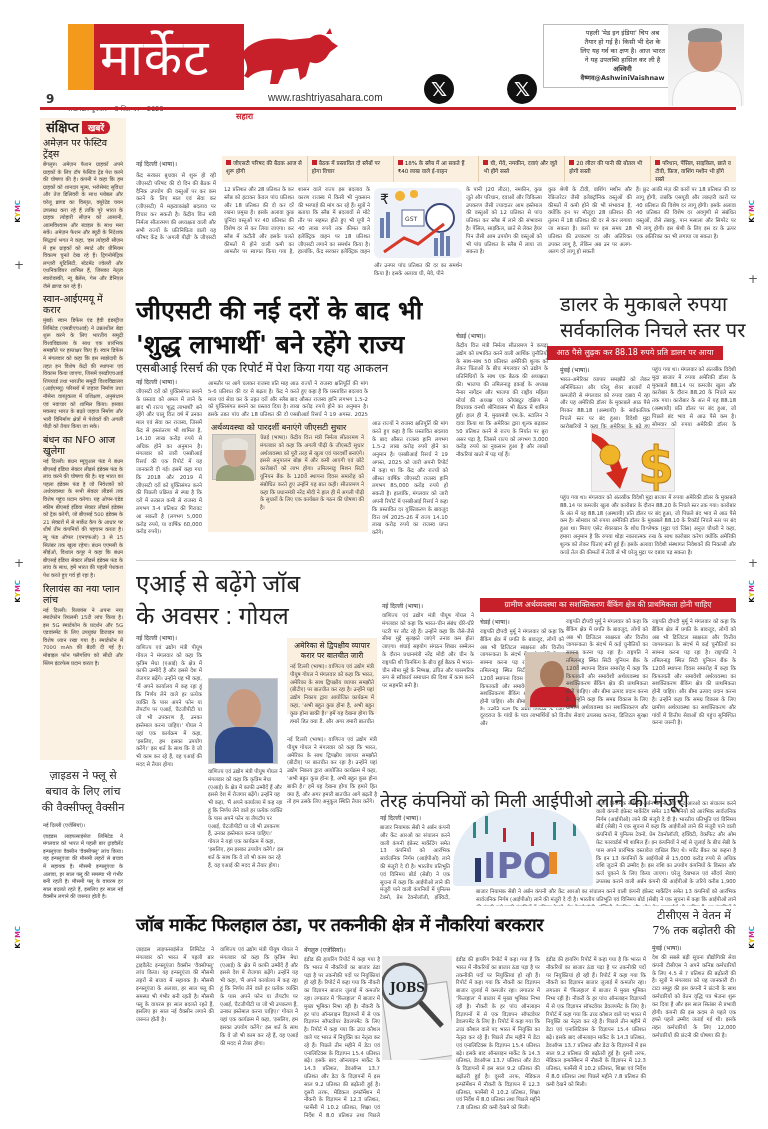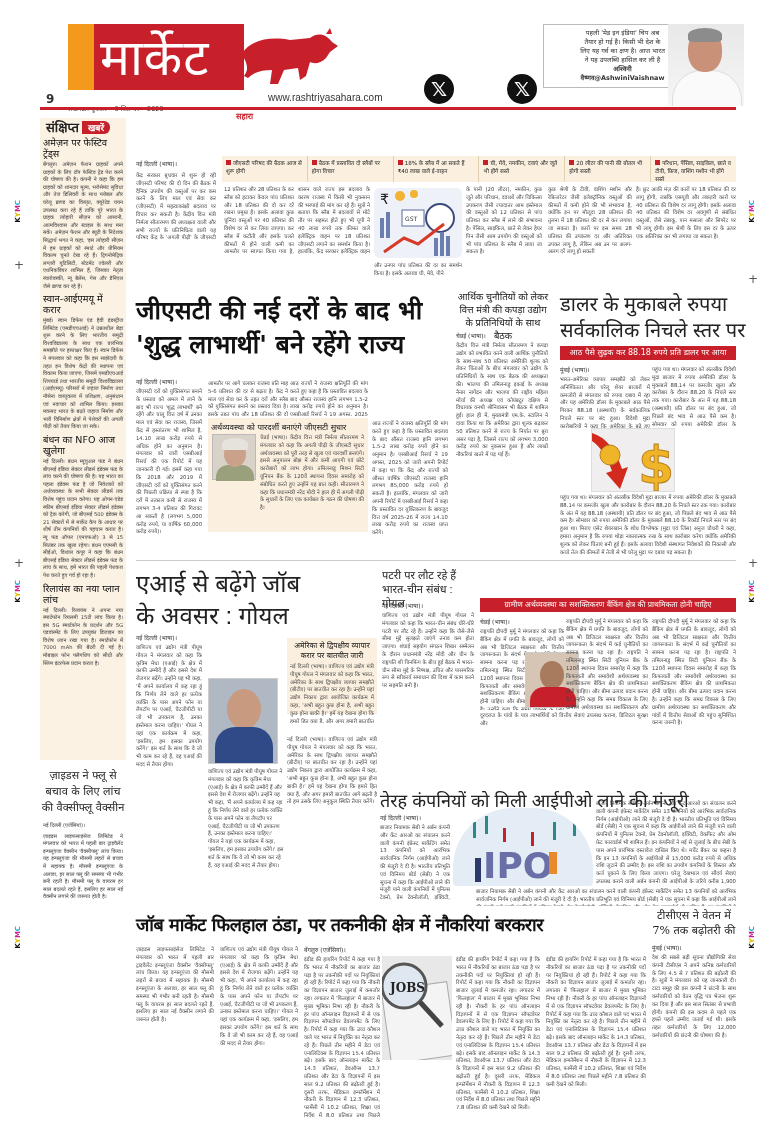--- a/index.html
+++ b/index.html
@@ -147,42 +147,42 @@
         <rect x="72" y="48" width="4" height="20" fill="#6a7fb0"></rect>
     </svg>
   </div>
   <div class="col" style="left:374px;top:262px;width:88px;height:20px;overflow:hidden;">और उनपर पांच प्रतिशत की दर का समर्थन किया है। इसके अलावा घी, मेवे, पीने</div>
   <div class="col" style="left:466px;top:186px;width:76px;height:96px;overflow:hidden;">के पानी (20 लीटर), नमकीन, कुछ जूते और परिधान, दवाओं और चिकित्सा उपकरण जैसी ज्यादातर आम इस्तेमाल की वस्तुओं को 12 प्रतिशत से पांच प्रतिशत कर स्लैब में लाने की संभावना है। पेंसिल, साइकिल, छाते से लेकर हेयर पिन जैसी आम उपयोग की वस्तुओं को भी पांच प्रतिशत के स्लैब में लाया जा सकता है।</div>
   <div class="col" style="left:548px;top:186px;width:84px;height:96px;overflow:hidden;">कुछ श्रेणी के टीवी, वाशिंग मशीन और रेफ्रिजरेटर जैसी इलेक्ट्रॉनिक वस्तुओं की कीमतों में कमी होने की भी संभावना है, क्योंकि इन पर मौजूदा 28 प्रतिशत की तुलना में 18 प्रतिशत की दर से कर लगाया जा सकता है। कारों पर इस समय 28 प्रतिशत की उपकरण दर और अतिरिक्त उपकर लागू है, लेकिन अब उन पर अलग-अलग दरें लागू हो सकती</div>
   <div class="col" style="left:636px;top:186px;width:100px;height:96px;overflow:hidden;">हैं। छुट आकी मंज़ की कारों पर 18 प्रतिशत की दर लागू होगी, जबकि एसयूवी और लक्ज़री कारों पर 40 प्रतिशत की विशेष दर लागू होगी। इसके अलावा 40 प्रतिशत की विशेष दर अवगुणी से संबंधित वस्तुओं, जैसे तंबाकू, पान मसाला और सिगरेट पर भी लागू होगी। इस श्रेणी के लिए इस दर के ऊपर एक अतिरिक्त कर भी लगाया जा सकता है।</div>
 
   <div class="h2" style="left:136px;top:292px;font-size:25px;white-space:nowrap;">जीएसटी की नई दरों के बाद भी</div>
   <div class="h2" style="left:136px;top:326px;font-size:25px;white-space:nowrap;">'शुद्ध लाभार्थी' बने रहेंगे राज्य</div>
+  <div class="sub" style="left:136px;top:360px;font-size:11.5px;white-space:nowrap;">एसबीआई रिसर्च की एक रिपोर्ट में पेश किया गया यह आकलन</div>
   <div class="byline" style="left:136px;top:378px;">नई दिल्ली (भाषा)।</div>
   <div class="col" style="left:136px;top:388px;width:66px;height:170px;overflow:hidden;">जीएसटी दरों को युक्तिसंगत बनाने के प्रस्ताव को अमल में लाने के बाद भी राज्य 'शुद्ध लाभार्थी' बने रहेंगे और चालू वित्त वर्ष में उनका माल एवं सेवा कर राजस्व, जिसमें केंद्र से हस्तांतरण भी शामिल है, 14.10 लाख करोड़ रुपये से अधिक होने का अनुमान है। मंगलवार को जारी एसबीआई रिसर्च की एक रिपोर्ट में यह जानकारी दी गई। इसमें कहा गया कि 2018 और 2019 में जीएसटी दरों को युक्तिसंगत करने की पिछली प्रक्रिया से स्पष्ट है कि दरों में तत्काल कमी से राजस्व में लगभग 3-4 प्रतिशत की गिरावट आ सकती है (लगभग 5,000 करोड़ रुपये, या वार्षिक 60,000 करोड़ रुपये)।</div>
   <div class="col" style="left:208px;top:380px;width:80px;height:36px;overflow:hidden;">आमतौर पर आगे चलकर राजस्व प्रति माह 5-6 प्रतिशत की दर से बढ़ता है। केंद्र ने माल एवं सेवा कर के तहत दरों और स्लैब को युक्तिसंगत बनाने का प्रस्ताव दिया है। इसके तहत पांच और 18 प्रतिशत की दो दरों का प्रस्ताव है।</div>
   <div class="col" style="left:290px;top:380px;width:78px;height:36px;overflow:hidden;">आठ राज्यों ने राजस्व क्षतिपूर्ति की मांग करते हुए कहा है कि प्रस्तावित बदलाव के बाद औसत राजस्व हानि लगभग 1.5-2 लाख करोड़ रुपये होने का अनुमान है। एसबीआई रिसर्च ने 19 अगस्त, 2025 को जारी अपनी रिपोर्ट में कहा था कि केंद्र और राज्यों को औसत वार्षिक जीएसटी राजस्व हानि लगभग 85,000 करोड़ रुपये हो सकती है। हालांकि, मंगलवार को जारी अपनी रिपोर्ट में एसबीआई रिसर्च ने कहा कि प्रस्तावित दर युक्तिकरण के बावजूद वित्त वर्ष 2025-26 में राज्य 14.10 लाख करोड़ रुपये का राजस्व प्राप्त करेंगे।</div>
   <div class="boxfm">
     <h5>अर्थव्यवस्था को पारदर्शी बनाएंगे जीएसटी सुधार</h5>
     <div class="fmphoto">
       <div class="fm-body"></div>
         <div class="fm-face"></div>
         <div class="fm-hair"></div>
     </div>
     <div class="col" style="left:52px;top:16px;width:104px;height:94px;overflow:hidden;position:absolute;">चेन्नई (भाषा)। केंद्रीय वित्त मंत्री निर्मला सीतारमण ने मंगलवार को कहा कि अगली पीढ़ी के जीएसटी सुधार अर्थव्यवस्था को पूरी तरह से खुला एवं पारदर्शी बनाएंगे। इससे अनुपालन बोझ में और कमी आएगी एवं छोटे कारोबारों को लाभ होगा। तमिलनाडु मिशन सिटी यूनियन बैंक के 120वें स्थापना दिवस समारोह को संबोधित करते हुए उन्होंने यह बात कही। सीतारमण ने कहा कि प्रधानमंत्री नरेंद्र मोदी ने हाल ही में अगली पीढ़ी के सुधारों के लिए एक कार्यबल के गठन की घोषणा की है।</div>
   </div>
   <div class="col" style="left:372px;top:420px;width:76px;height:140px;overflow:hidden;">आठ राज्यों ने राजस्व क्षतिपूर्ति की मांग करते हुए कहा है कि प्रस्तावित बदलाव के बाद औसत राजस्व हानि लगभग 1.5-2 लाख करोड़ रुपये होने का अनुमान है। एसबीआई रिसर्च ने 19 अगस्त, 2025 को जारी अपनी रिपोर्ट में कहा था कि केंद्र और राज्यों को औसत वार्षिक जीएसटी राजस्व हानि लगभग 85,000 करोड़ रुपये हो सकती है। हालांकि, मंगलवार को जारी अपनी रिपोर्ट में एसबीआई रिसर्च ने कहा कि प्रस्तावित दर युक्तिकरण के बावजूद वित्त वर्ष 2025-26 में राज्य 14.10 लाख करोड़ रुपये का राजस्व प्राप्त करेंगे।</div>
 
-  <div class="sub" style="left:456px;top:290px;width:94px;font-size:9.5px;line-height:13px;text-align:center;">आर्थिक चुनौतियों को लेकर वित्त मंत्री की कपड़ा उद्योग के प्रतिनिधियों के साथ बैठक</div>
   <div class="byline" style="left:456px;top:332px;">चेन्नई (भाषा)।</div>
   <div class="col" style="left:456px;top:342px;width:92px;height:214px;overflow:hidden;">केंद्रीय वित्त मंत्री निर्मला सीतारमण ने कपड़ा उद्योग को प्रभावित करने वाली आर्थिक चुनौतियों के साथ-साथ 50 प्रतिशत अमेरिकी शुल्क को लेकर चिंताओं के बीच मंगलवार को उद्योग के प्रतिनिधियों के साथ एक बैठक की अध्यक्षता की। भाजपा की तमिलनाडु इकाई के अध्यक्ष नैनार नागेंद्रन और भाजपा की राष्ट्रीय महिला मोर्चा की अध्यक्ष एवं कोयंबटूर दक्षिण से विधायक वनथी श्रीनिवासन भी बैठक में शामिल हुईं। हाल ही में, मुख्यमंत्री एम.के. स्टालिन ने दावा किया था कि अमेरिका द्वारा शुल्क बढ़ाकर 50 प्रतिशत करने से राज्य के निर्यात पर बुरा असर पड़ा है, जिससे राज्य को लगभग 3,000 करोड़ रुपये का नुकसान हुआ है और लाखों नौकरियां खतरे में पड़ गई हैं।</div>
 
   <div class="sub" style="left:560px;top:316px;font-size:20px;white-space:nowrap;">सर्वकालिक निचले स्तर पर</div>
   <div class="sub" style="left:560px;top:290px;font-size:20px;white-space:nowrap;">डालर के मुकाबले रुपया</div>
-  <div class="redbar" style="left:560px;top:346px;width:176px;">आठ पैसे लुढ़क कर 88.18 रुपये प्रति डालर पर आया</div>
+  <div class="redbar" style="left:547px;top:346px;width:176px;">आठ पैसे लुढ़क कर 88.18 रुपये प्रति डालर पर आया</div>
   <div class="byline" style="left:560px;top:366px;">मुंबई (भाषा)।</div>
   <div class="col" style="left:560px;top:376px;width:90px;height:52px;overflow:hidden;">भारत-अमेरिका व्यापार समझौते को लेकर अनिश्चितता और घरेलू शेयर बाजारों में कमजोरी से मंगलवार को रुपया दबाव में रहा और यह अमेरिकी डॉलर के मुकाबले आठ पैसे गिरकर 88.18 (अस्थायी) के सर्वकालिक निचले स्तर पर बंद हुआ। विदेशी मुद्रा कारोबारियों ने कहा कि अमेरिका के बढ़े हुए शुल्क को लेकर फैली अनिश्चितता के बीच रुपया अब तक के सबसे निचले स्तर के आसपास कारोबार कर रहा है क्योंकि इसके नीचे जाने का जोखिम बना हुआ है।</div>
   <div class="rupimg">
     <svg width="84" height="64" viewBox="0 0 84 64">
       <path d="M0 4 Q20 10 30 40 L36 38 L28 60 L14 44 L20 42 Q12 20 0 12 Z" fill="#d32a1e"></path>
       <circle cx="18" cy="26" r="10" fill="#f0b429" stroke="#b8801c"></circle>
       <text x="46" y="54" font-size="52" fill="#f0b429" stroke="#b8801c" font-family="DejaVu Sans" font-weight="bold">$</text>
     </svg>
   </div>
   <div class="col" style="left:652px;top:366px;width:84px;height:62px;overflow:hidden;">पहुंच गया था। मंगलवार को अंतरबैंक विदेशी मुद्रा बाजार में रुपया अमेरिकी डॉलर के मुकाबले 88.14 पर कमजोर खुला और कारोबार के दौरान 88.20 के निचले स्तर तक गया। कारोबार के अंत में यह 88.18 (अस्थायी) प्रति डॉलर पर बंद हुआ, जो पिछले बंद भाव से आठ पैसे कम है। सोमवार को रुपया अमेरिकी डॉलर के मुकाबले 88.10 के रिकॉर्ड निचले स्तर पर बंद हुआ था। मिराए एसेट शेयरखान के शोध विश्लेषक (मुद्रा एवं जिंस) अनुज चौधरी ने कहा, हमारा अनुमान है कि रुपया थोड़ा नकारात्मक रुख के साथ कारोबार करेगा क्योंकि अमेरिकी शुल्क को लेकर चिंताएं बनी हुई हैं। इसके अलावा विदेशी संस्थागत निवेशकों की निकासी और कच्चे तेल की कीमतों में तेजी से भी घरेलू मुद्रा पर दबाव पड़ सकता है।</div>
@@ -198,24 +198,20 @@
     <div style="position:absolute;left:18px;top:10px;width:34px;height:40px;border-radius:50%;background:#c89a80;"></div>
     <div style="position:absolute;left:6px;top:48px;width:58px;height:40px;border-radius:20px 20px 0 0;background:#2f4a86;"></div>
   </div>
   <div class="col" style="left:208px;top:768px;width:76px;height:116px;overflow:hidden;text-align:left;">वाणिज्य एवं उद्योग मंत्री पीयूष गोयल ने मंगलवार को कहा कि कृत्रिम मेधा (एआई) के क्षेत्र में काफी उम्मीदें हैं और इससे देश में रोजगार बढ़ेंगे। उन्होंने यह भी कहा, 'मैं अपने कार्यालय में कह रहा हूं कि निर्णय लेने वाले हर प्रत्येक व्यक्ति के पास अपने फोन या लैपटॉप पर एआई, चैटजीपीटी या जो भी उपकरण हैं, उनका इस्तेमाल करना चाहिए।' गोयल ने यहां एक कार्यक्रम में कहा, 'इसलिए, हम इसका उपयोग करेंगे।' इस शर्त के साथ कि वे जो भी काम कर रहे हैं, वह एआई की मदद से तैयार होगा।</div>
   <div class="boxus">
     <h5>अमेरिका से द्विपक्षीय व्यापार करार पर बातचीत जारी</h5>
     <div class="col" style="position:relative;height:60px;overflow:hidden;margin-top:2px;">नई दिल्ली (भाषा)। वाणिज्य एवं उद्योग मंत्री पीयूष गोयल ने मंगलवार को कहा कि भारत, अमेरिका के साथ द्विपक्षीय व्यापार समझौते (बीटीए) पर बातचीत कर रहा है। उन्होंने यहां उद्योग निकाय द्वारा आयोजित कार्यक्रम में कहा, 'अभी बहुत कुछ होना है, अभी बहुत कुछ होना बाकी है।' हमें यह देखना होगा कि हमारे हित क्या हैं, और अगर हमारी बातचीत आगे बढ़ती है तो हम उसके लिए अनुकूल स्थिति तैयार करेंगे।</div>
   </div>
   <div class="col" style="left:287px;top:736px;width:90px;height:148px;overflow:hidden;">नई दिल्ली (भाषा)। वाणिज्य एवं उद्योग मंत्री पीयूष गोयल ने मंगलवार को कहा कि भारत, अमेरिका के साथ द्विपक्षीय व्यापार समझौते (बीटीए) पर बातचीत कर रहा है। उन्होंने यहां उद्योग निकाय द्वारा आयोजित कार्यक्रम में कहा, 'अभी बहुत कुछ होना है, अभी बहुत कुछ होना बाकी है।' हमें यह देखना होगा कि हमारे हित क्या हैं, और अगर हमारी बातचीत आगे बढ़ती है तो हम उसके लिए अनुकूल स्थिति तैयार करेंगे।</div>
 
-  <div class="sub" style="left:382px;top:568px;width:92px;font-size:11px;line-height:14px;">
-    <div>पटरी पर लौट रहे हैं</div>
-    <div>भारत-चीन संबंध : गोयल</div>
-  </div>
   <div class="byline" style="left:382px;top:602px;">नई दिल्ली (भाषा)।</div>
   <div class="col" style="left:382px;top:612px;width:92px;height:168px;overflow:hidden;">वाणिज्य एवं उद्योग मंत्री पीयूष गोयल ने मंगलवार को कहा कि भारत-चीन संबंध धीरे-धीरे पटरी पर लौट रहे हैं। उन्होंने कहा कि जैसे-जैसे सीमा मुद्दे सुलझते जाएंगे तनाव कम होता जाएगा। शंघाई सहयोग संगठन शिखर सम्मेलन के दौरान प्रधानमंत्री नरेंद्र मोदी और चीन के राष्ट्रपति शी चिनफिंग के बीच हुई बैठक में भारत-चीन सीमा मुद्दे के निष्पक्ष, उचित और पारस्परिक रूप से स्वीकार्य समाधान की दिशा में काम करने पर सहमति बनी है।</div>
 
   <div class="redbar" style="left:480px;top:598px;width:256px;font-size:7.6px;">ग्रामीण अर्थव्यवस्था का सशक्तिकरण बैंकिंग क्षेत्र की प्राथमिकता होनी चाहिए</div>
   <div class="byline" style="left:480px;top:618px;">चेन्नई (भाषा)।</div>
   <div class="col" style="left:480px;top:628px;width:84px;height:82px;overflow:hidden;">राष्ट्रपति द्रौपदी मुर्मू ने मंगलवार को कहा कि बैंकिंग क्षेत्र में प्रगति के बावजूद, लोगों को अब भी डिजिटल साक्षरता और वित्तीय जागरूकता के संदर्भ में कई चुनौतियों का सामना करना पड़ रहा है। राष्ट्रपति ने तमिलनाडु स्थित सिटी यूनियन बैंक के 120वें स्थापना दिवस समारोह में कहा कि किफायती और समावेशी अर्थव्यवस्था का सशक्तिकरण बैंकिंग क्षेत्र की प्राथमिकता होनी चाहिए। और बीमा उत्पाद प्रदान करना है। उन्होंने कहा कि समग्र विकास के लिए ग्रामीण अर्थव्यवस्था का सशक्तिकरण और गांवों में वित्तीय सेवाओं की पहुंच सुनिश्चित करना जरूरी है।</div>
   <div class="murmu">
     <div style="position:absolute;left:14px;top:8px;width:24px;height:28px;border-radius:50%;background:#a87a5e;"></div>
     <div style="position:absolute;left:4px;top:34px;width:46px;height:24px;border-radius:14px 14px 0 0;background:#c8202b;"></div>
   </div>

